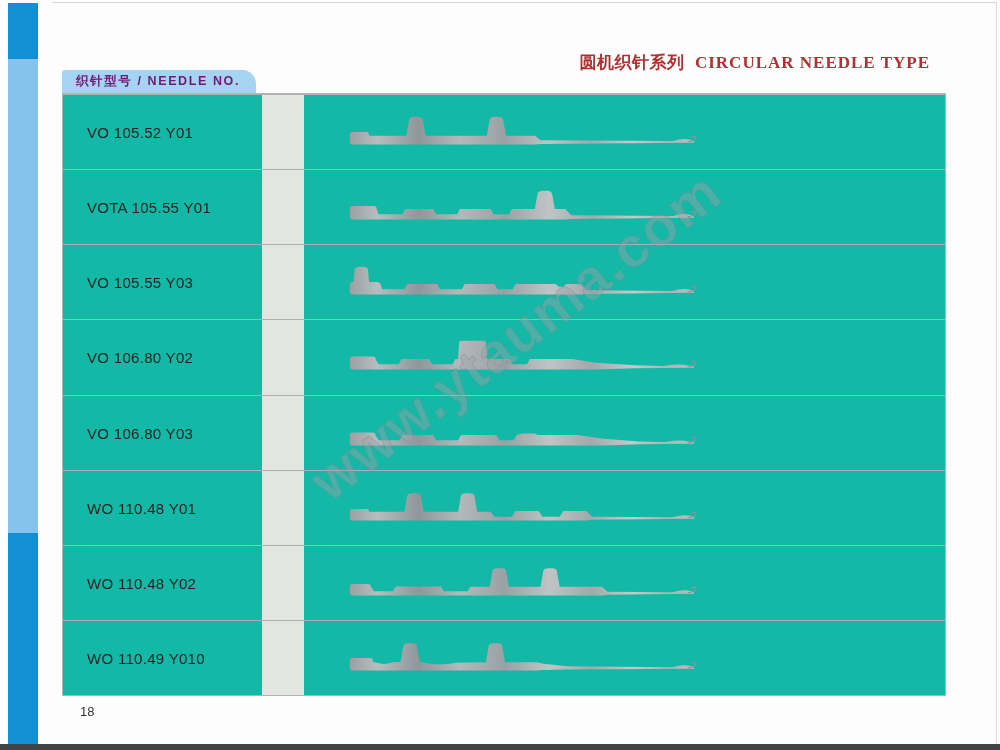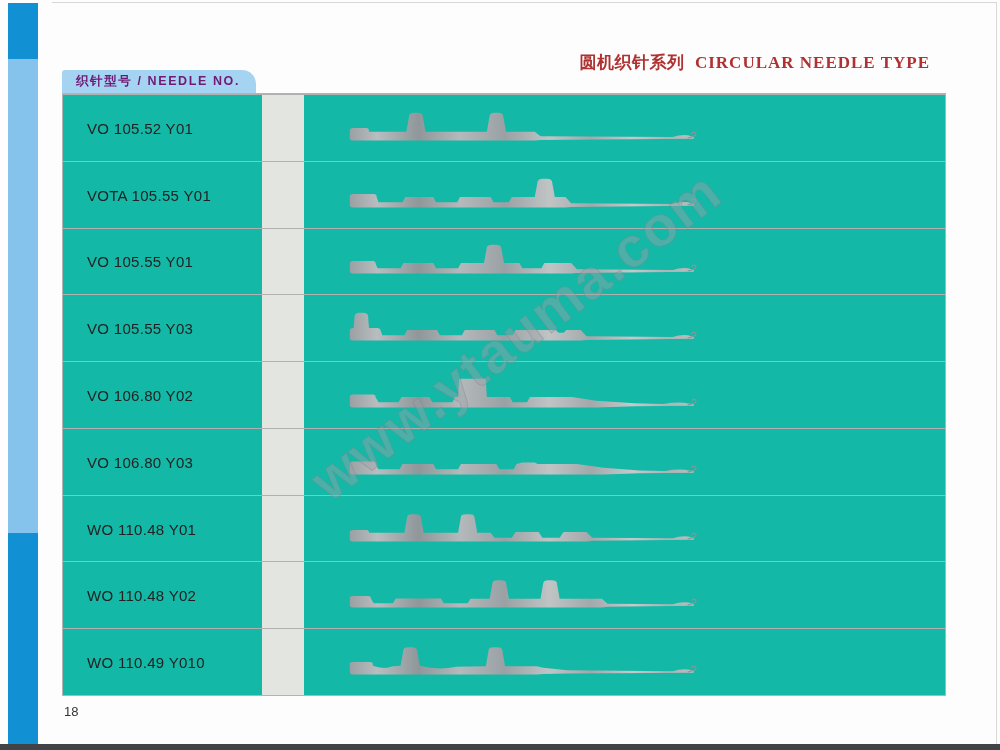--- a/index.html
+++ b/index.html
@@ -54,21 +54,21 @@
 
   .watermark{
     position:absolute;left:318px;top:455px;width:500px;
     transform:rotate(-37.5deg);transform-origin:left center;
     font-size:56px;font-weight:bold;letter-spacing:2px;white-space:nowrap;
     color:rgba(158,163,169,0.42);
     -webkit-text-stroke:1px rgba(128,133,140,0.35);
     pointer-events:none;z-index:5;
   }
 
-  .page-number{position:absolute;left:64px;top:704px;font-size:13px;color:#333;text-align:center;}
+  .page-number{position:absolute;left:80px;top:704px;font-size:13px;color:#333;text-align:center;}
 </style>
 </head>
 <body>
 
 <svg width="0" height="0" style="position:absolute" aria-hidden="true">
   <defs>
     <linearGradient id="metal" x1="0" y1="0" x2="1" y2="0">
       <stop offset="0" stop-color="#9aa0a3"></stop>
       <stop offset="0.08" stop-color="#b9bdbf"></stop>
       <stop offset="0.2" stop-color="#8f979a"></stop>
@@ -113,27 +113,20 @@
     </svg>
   </div>
   <div class="n-row">
     <span class="model">VOTA 105.55 Y01</span>
     <svg class="needle" viewBox="0 0 380 48">
       <path class="nbody" d="M3,27 Q3,24 6,24 L28,24 Q31,24 31,27 L33,32.5 L58,32.5 L61,27 L90,27 L93,32.5 L115,32.5 L118,27 L150,27 L153,32.5 L169,32.5 L172,27 L196,27 L199,11 Q200,8 204,8 L209,8 Q213,8 214,11 L217,27 L228,27 L234,33.5 L340,34.3 Q352,30.5 360,33.8 L362,34.6 L362,36.2 L234,37.4 L228,38 L6,38 Q3,38 3,35 Z"></path>
       <path class="nhook" d="M356,35.2 C362,34.4 365.5,32.2 363.8,30 C362.7,28.7 360.3,29.1 360,30.9"></path>
     </svg>
   </div>
   <div class="n-row">
-    <span class="model">VO 105.55 Y01</span>
-    <svg class="needle" viewBox="0 0 380 48">
-      <path class="nbody" d="M3,28 Q3,25 6,25 L27,25 Q30,25 30,28 L32,32.5 L56,32.5 L59,27 L90,27 L93,32.5 L116,32.5 L119,27 L143,27 L146,11 Q147,8 151,8 L156,8 Q160,8 161,11 L164,27 L180,27 L183,32.5 L203,32.5 L206,27 L234,27 L240,33.5 L340,34.3 Q352,30.5 360,33.8 L362,34.6 L362,36.2 L240,37.4 L234,38 L6,38 Q3,38 3,35 Z"></path>
-      <path class="nhook" d="M356,35.2 C362,34.4 365.5,32.2 363.8,30 C362.7,28.7 360.3,29.1 360,30.9"></path>
-    </svg>
-  </div>
-  <div class="n-row">
     <span class="model">VO 105.55 Y03</span>
     <svg class="needle" viewBox="0 0 380 48">
       <path class="nbody" d="M3,28 Q3,25 6,25 L7,25 L8,12 Q9,9 13,9 L17,9 Q21,9 22,12 L23,25 L32,25 Q35,25.5 35,27 L37,32.5 L60,32.5 L63,27 L94,27 L97,32.5 L120,32.5 L123,27 L154,27 L157,32.5 L173,32.5 L176,27 L218,27 L221,30 L226,30 L229,27 L244,27 L250,33.5 L340,34.3 Q352,30.5 360,33.8 L362,34.6 L362,36.2 L250,37.4 L244,38 L6,38 Q3,38 3,35 Z"></path>
       <path class="nhook" d="M356,35.2 C362,34.4 365.5,32.2 363.8,30 C362.7,28.7 360.3,29.1 360,30.9"></path>
     </svg>
   </div>
   <div class="n-row">
     <span class="model">VO 106.80 Y02</span>
     <svg class="needle" viewBox="0 0 380 48">
       <path class="nbody" d="M3,27.5 Q3,24.5 6,24.5 L27,24.5 Q30,24.5 30,27.5 L33,32.5 L54,32.5 L57,27 L86,27 L89,32.5 L110,32.5 L113,27 L116,27 L117,10 Q117,8 119,8 L143,8 Q145,8 145,10 L146,27 L170,27 L173,32.5 L188,32.5 L191,27 L235,27 L260,31 L300,33.5 L330,34.3 Q347,31.5 356,33.8 L362,34.6 L362,36.2 L300,36.8 L260,38 L6,38 Q3,38 3,35 Z"></path>

